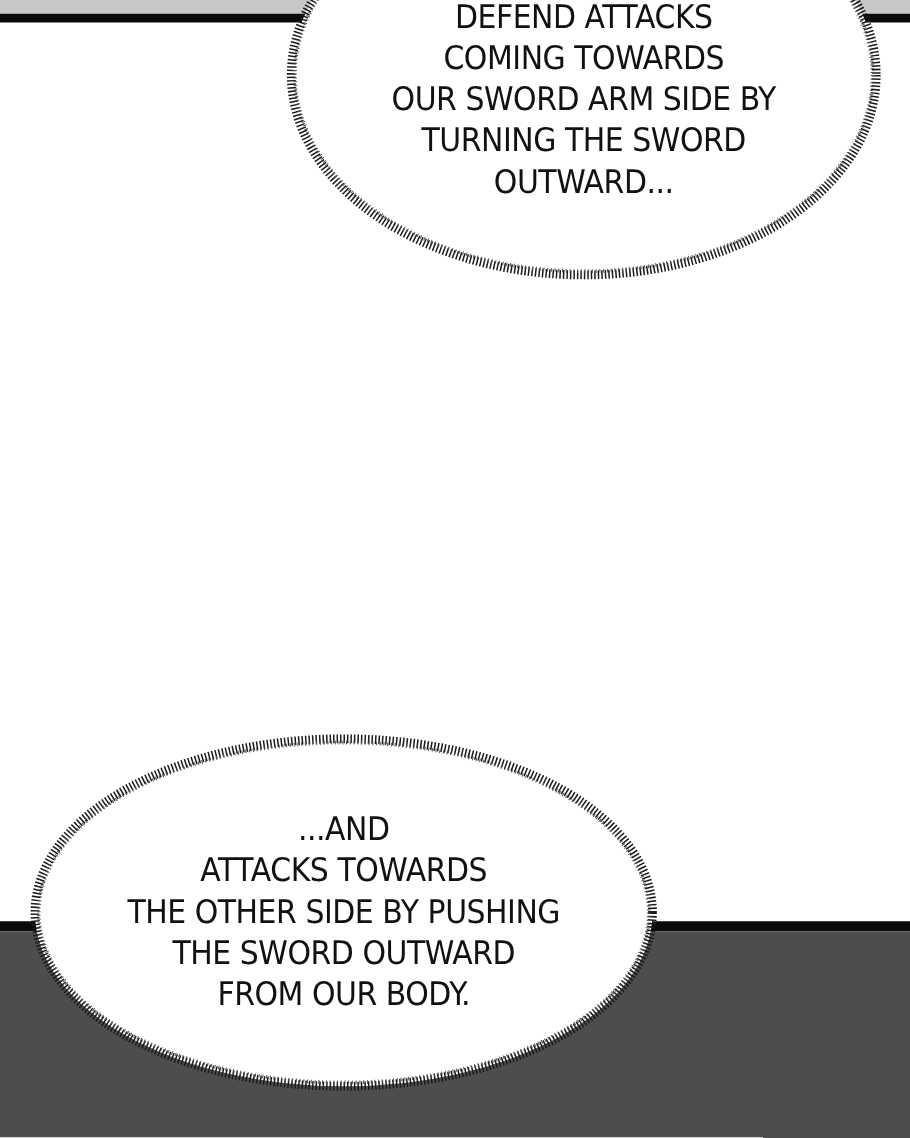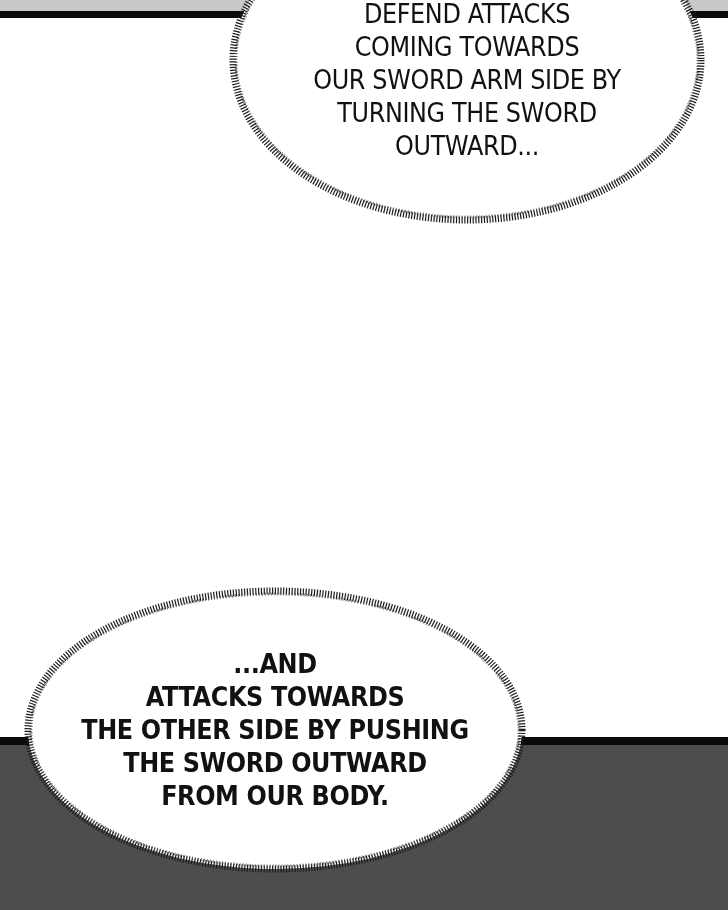--- a/index.html
+++ b/index.html
@@ -56,21 +56,21 @@
   </svg>
   <div class="bubble-text" style="top:108px;">
     <span>DEFEND ATTACKS</span>
     <span>COMING TOWARDS</span>
     <span>OUR SWORD ARM SIDE BY</span>
     <span>TURNING THE SWORD</span>
     <span>OUTWARD...</span>
   </div>
 </div>
 
-<div class="bubble" style="left:22px; top:585px; width:506px; height:290px;font-weight:bold;">
+<div class="bubble" style="left:22px; top:585px; width:506px; height:290px;">
   <svg width="506" height="290">
     <ellipse cx="253" cy="145" rx="247" ry="139" fill="#ffffff"></ellipse>
     <ellipse cx="253" cy="145" rx="247" ry="139" fill="none" stroke="#1a1a1a" stroke-width="7" stroke-dasharray="1.2 1.6"></ellipse>
     <ellipse cx="253" cy="145" rx="244" ry="136" fill="none" stroke="#555" stroke-width="3" stroke-dasharray="0.8 2.2"></ellipse>
   </svg>
   <div class="bubble-text" style="top:63px;">
     <span>...AND</span>
     <span>ATTACKS TOWARDS</span>
     <span>THE OTHER SIDE BY PUSHING</span>
     <span>THE SWORD OUTWARD</span>

